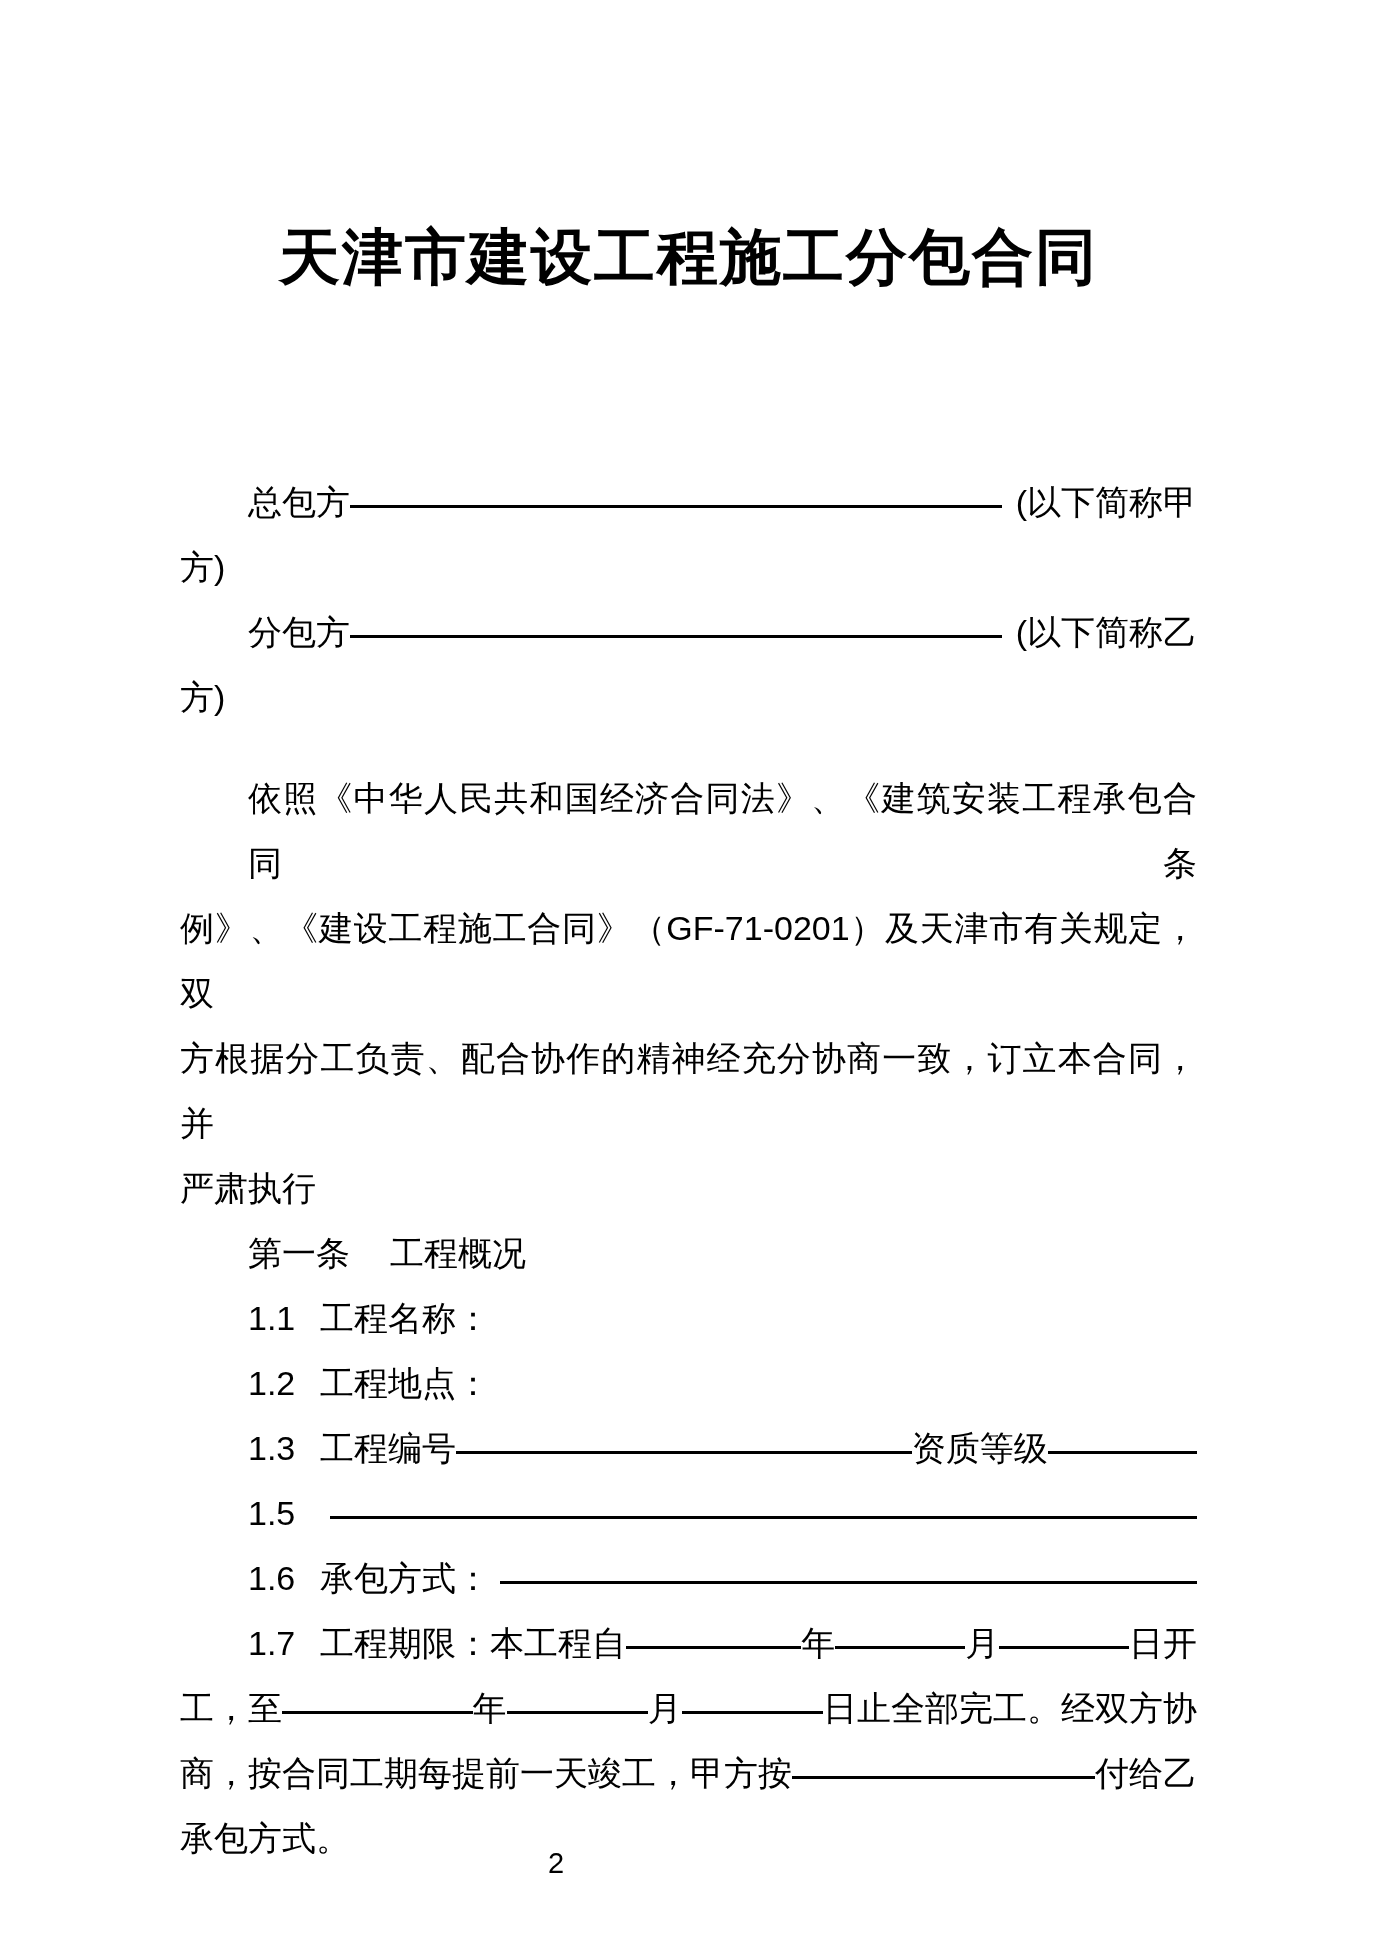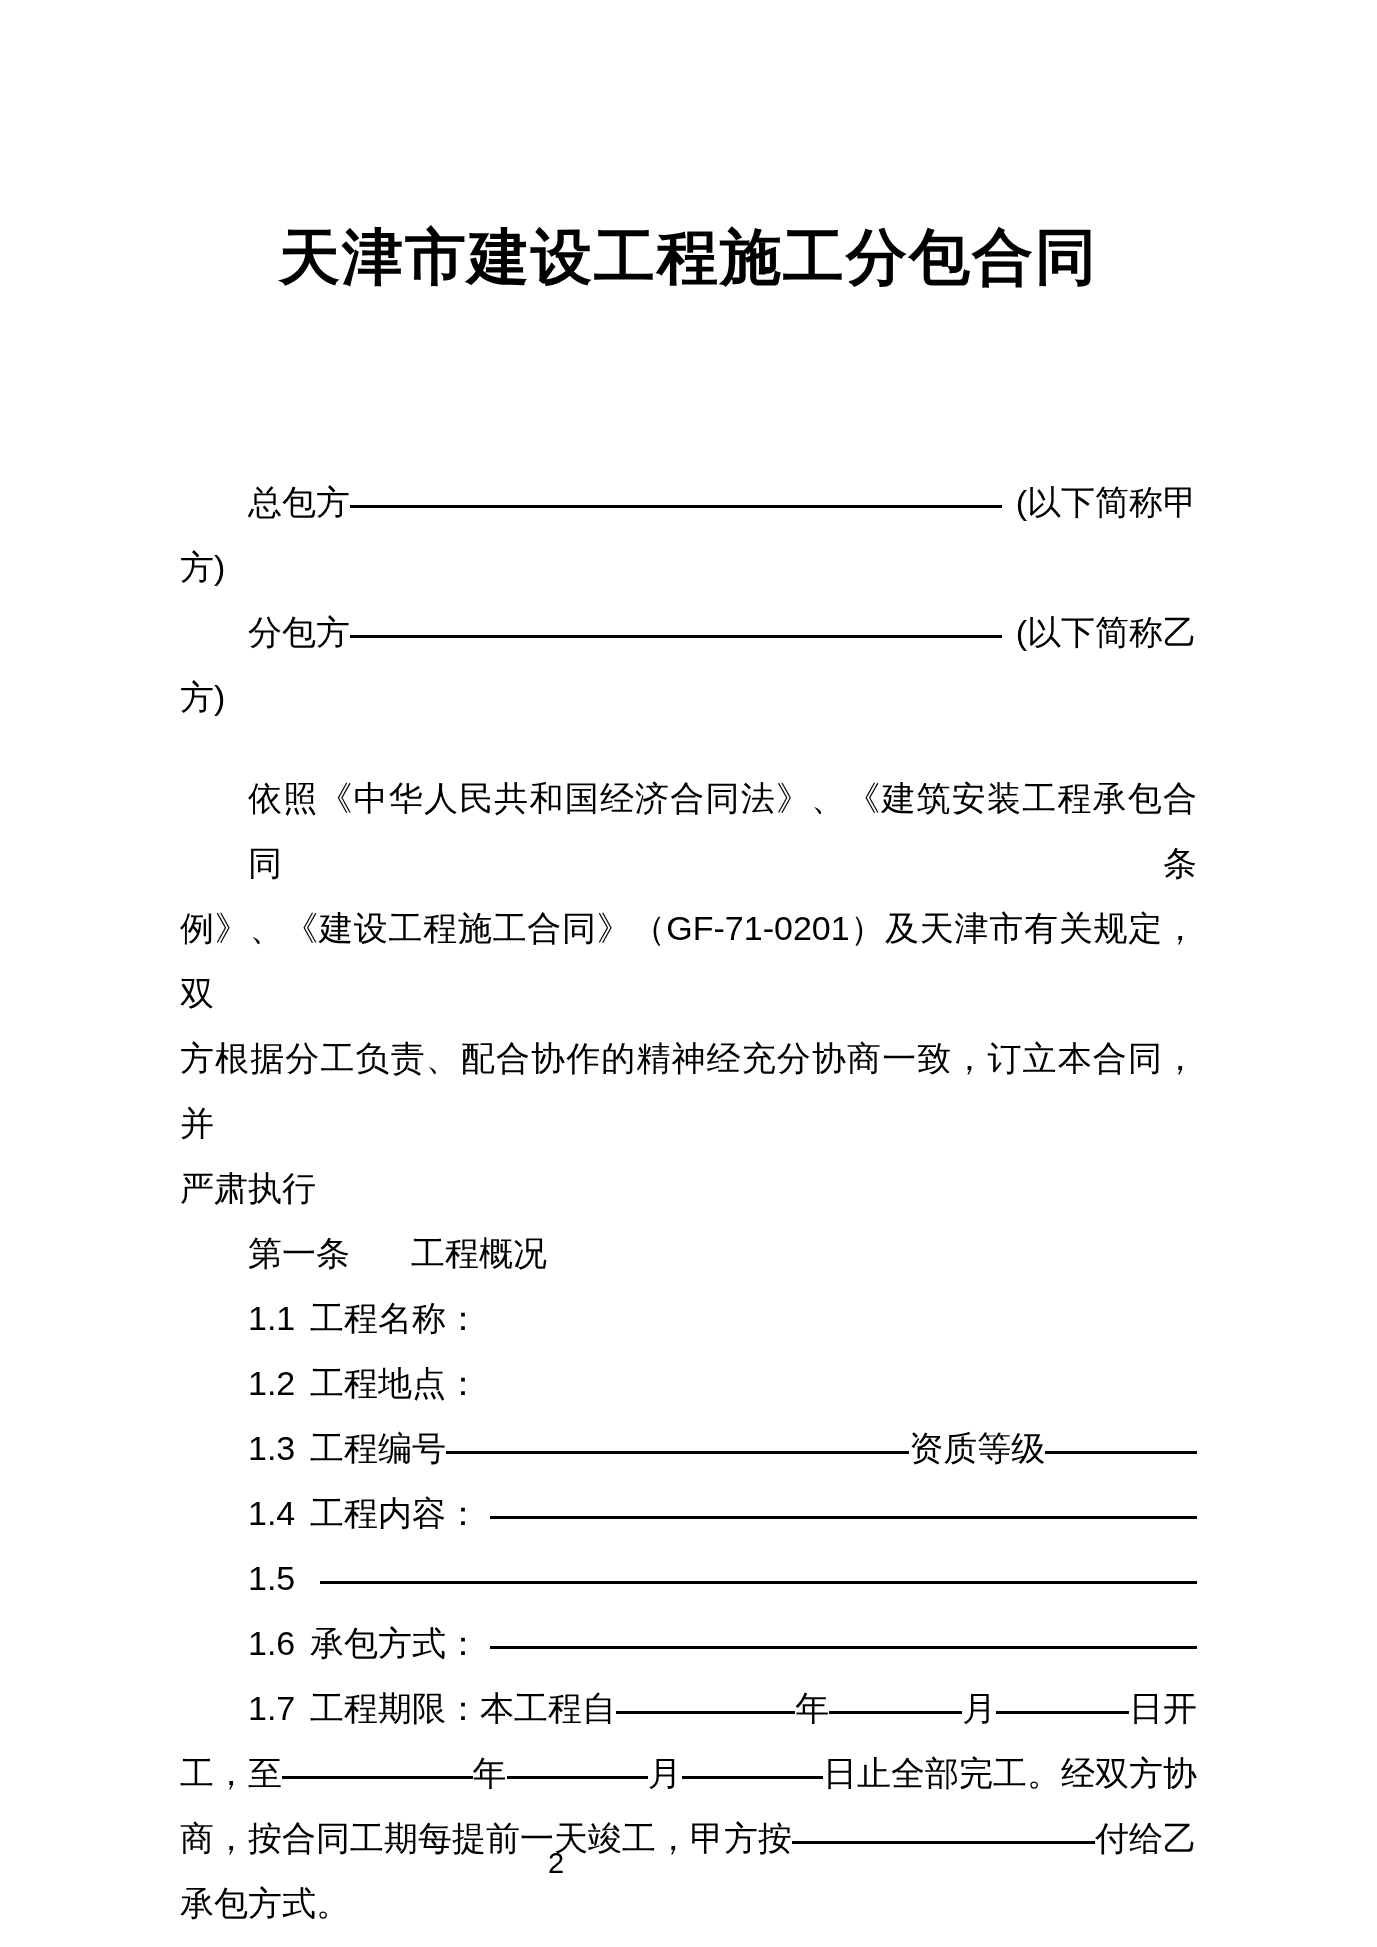--- a/index.html
+++ b/index.html
@@ -37,25 +37,25 @@
     display: inline-block;
     border-bottom: 3px solid #000000;
     position: relative;
     top: 4px;
     height: 0;
   }
   .grow { flex: 1 1 auto; }
   .party-blank { margin-right: 14px; }
   .preamble { margin-top: 36px; }
   .just { text-align: justify; text-align-last: justify; }
-  .heading .num { margin-right: 61px; }
+  .heading .num { margin-right: 40px; }
   .item .num {
     flex: none;
     width: 50px;
-    margin-right: 12px;
+    margin-right: 22px;
     white-space: nowrap;
   }
   .fill { margin-left: 10px; }
   .b1 { flex: 1.3 1 0; }
   .b2 { flex: 1.75 1 0; }
   .b3 { flex: 1 1 0; }
   .bw1 { flex: 1.35 1 0; }
   .bw2 { flex: 1 1 0; }
   .footer-page {
     position: absolute;
@@ -113,25 +113,20 @@
 
   <div class="flexline indent item">
     <span class="num">1.3</span>
     <span class="noshrink">工程编号</span>
     <span class="blank b1"></span>
     <span class="blank b2"></span>
     <span class="noshrink">资质等级</span>
     <span class="blank b3"></span>
   </div>
 
-  <div class="flexline indent item">
-    <span class="num">1.4</span>
-    <span class="noshrink">工程内容：</span>
-    <span class="blank grow fill"></span>
-  </div>
 
   <div class="flexline indent item">
     <span class="num">1.5</span>
     <span class="blank grow fill"></span>
   </div>
 
   <div class="flexline indent item">
     <span class="num">1.6</span>
     <span class="noshrink">承包方式：</span>
     <span class="blank grow fill"></span>

